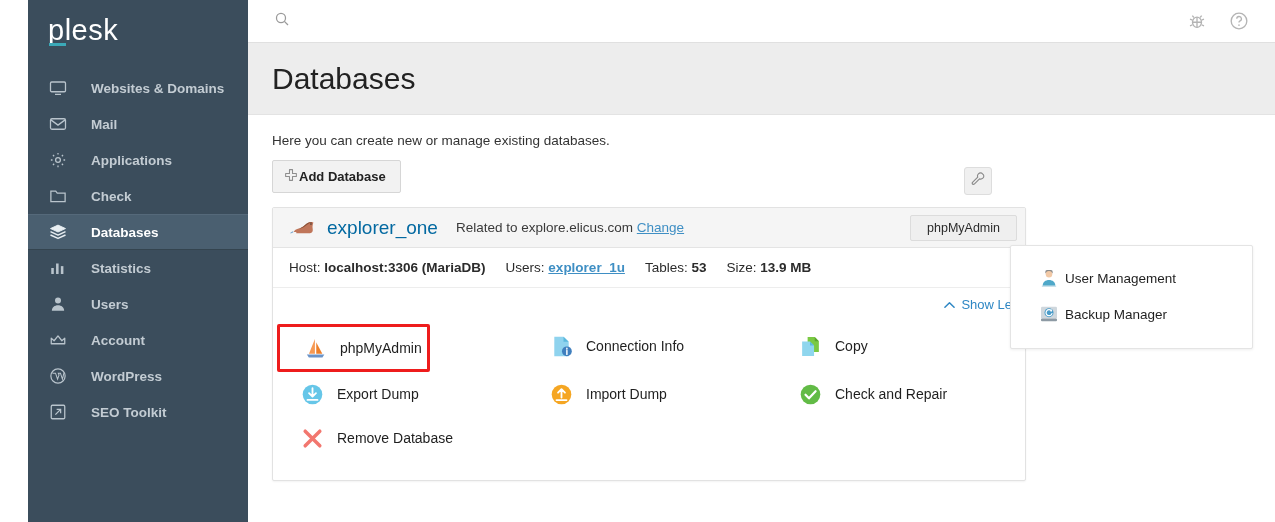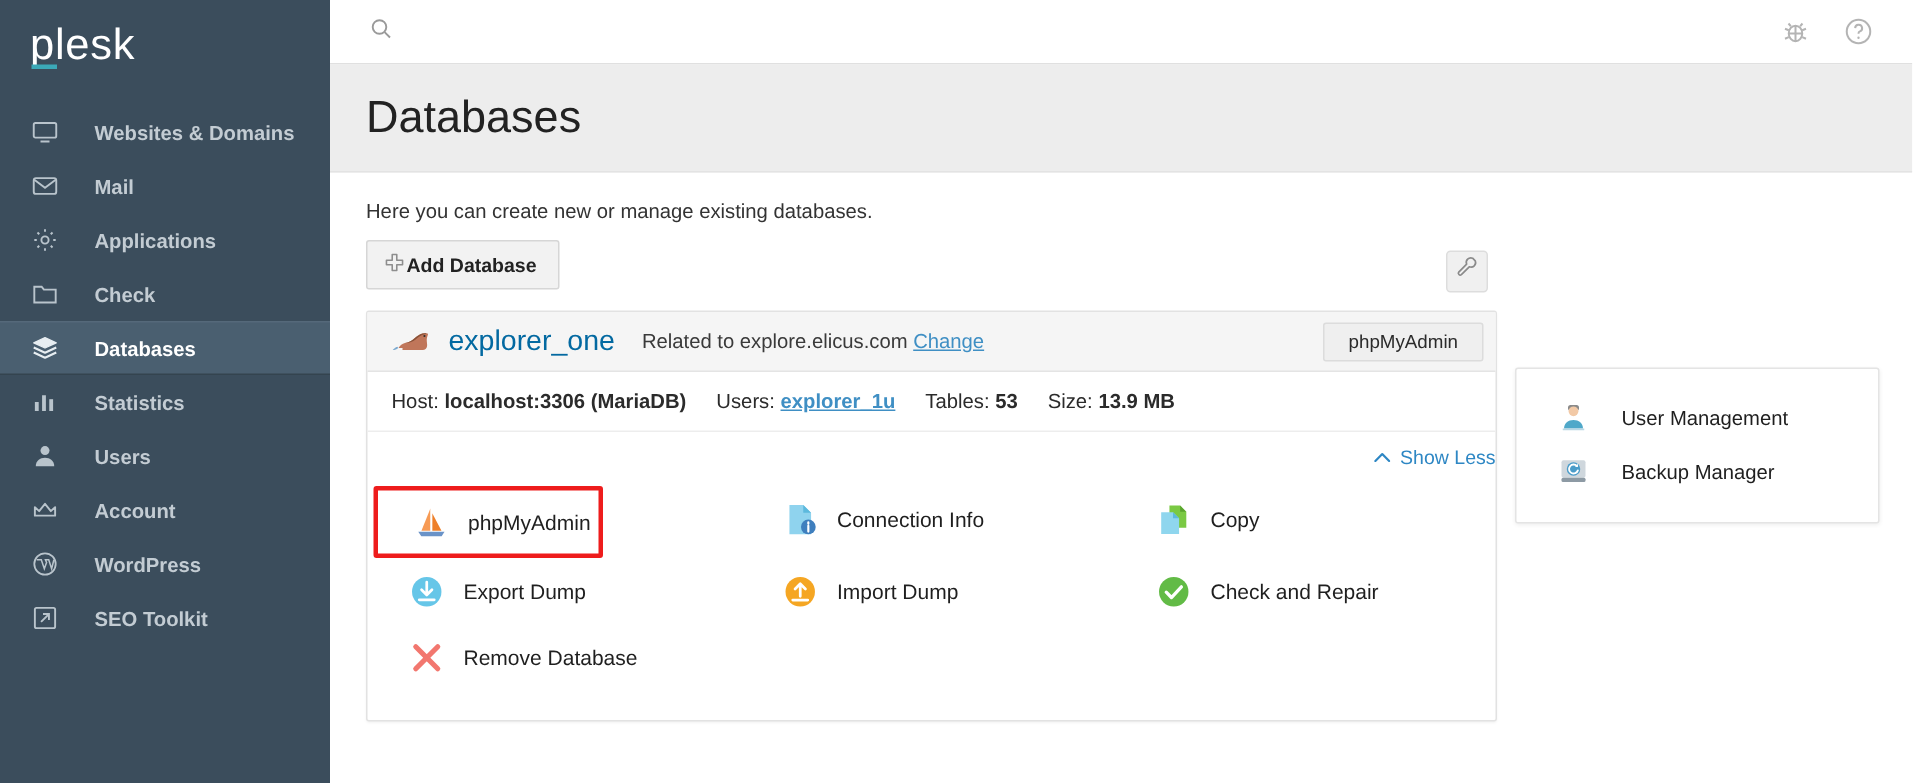--- a/index.html
+++ b/index.html
@@ -11,20 +11,21 @@
   }
   #app { position: relative; width: 1275px; height: 522px; display: flex; }
 
   
   #sidebar {
     width: 220px; height: 522px;
     background: #3b4d5c;
     flex: 0 0 220px;
     position: relative;
     overflow: hidden;
+    margin-left: 28px;
   }
   .logo-wrap { padding: 16px 0 14px 20px; }
   .logo {
     font-size: 29px; color: #ffffff; font-weight: 400;
     letter-spacing: .5px; line-height: 1; display: inline-block;
     position: relative; padding-bottom: 7px;
   }
   .nav { margin-top: 4px; }
   .nav-item {
     display: flex; align-items: center; gap: 24px;
@@ -143,21 +144,21 @@
 
   
   #right-panel {
     position: absolute; right: 22px; top: 130px;
     width: 243px; background: #ffffff;
     border: 1px solid #e4e4e4; border-radius: 2px;
     box-shadow: 0 1px 3px rgba(0,0,0,.07);
     padding: 14px 0 16px;
   }
   .rp-item {
-    display: flex; align-items: center; gap: 22px;
+    display: flex; align-items: center; gap: 6px;
     height: 36px; padding-left: 28px; cursor: pointer;
     font-size: 13.5px; color: #1f1f1f;
   }
   .rp-ico { width: 20px; height: 20px; flex: 0 0 20px; display: flex; align-items: center; justify-content: center; }
   .rp-ico svg { width: 20px; height: 20px; display: block; }
 </style>
 </head>
 <body>
 
 <div id="app">

